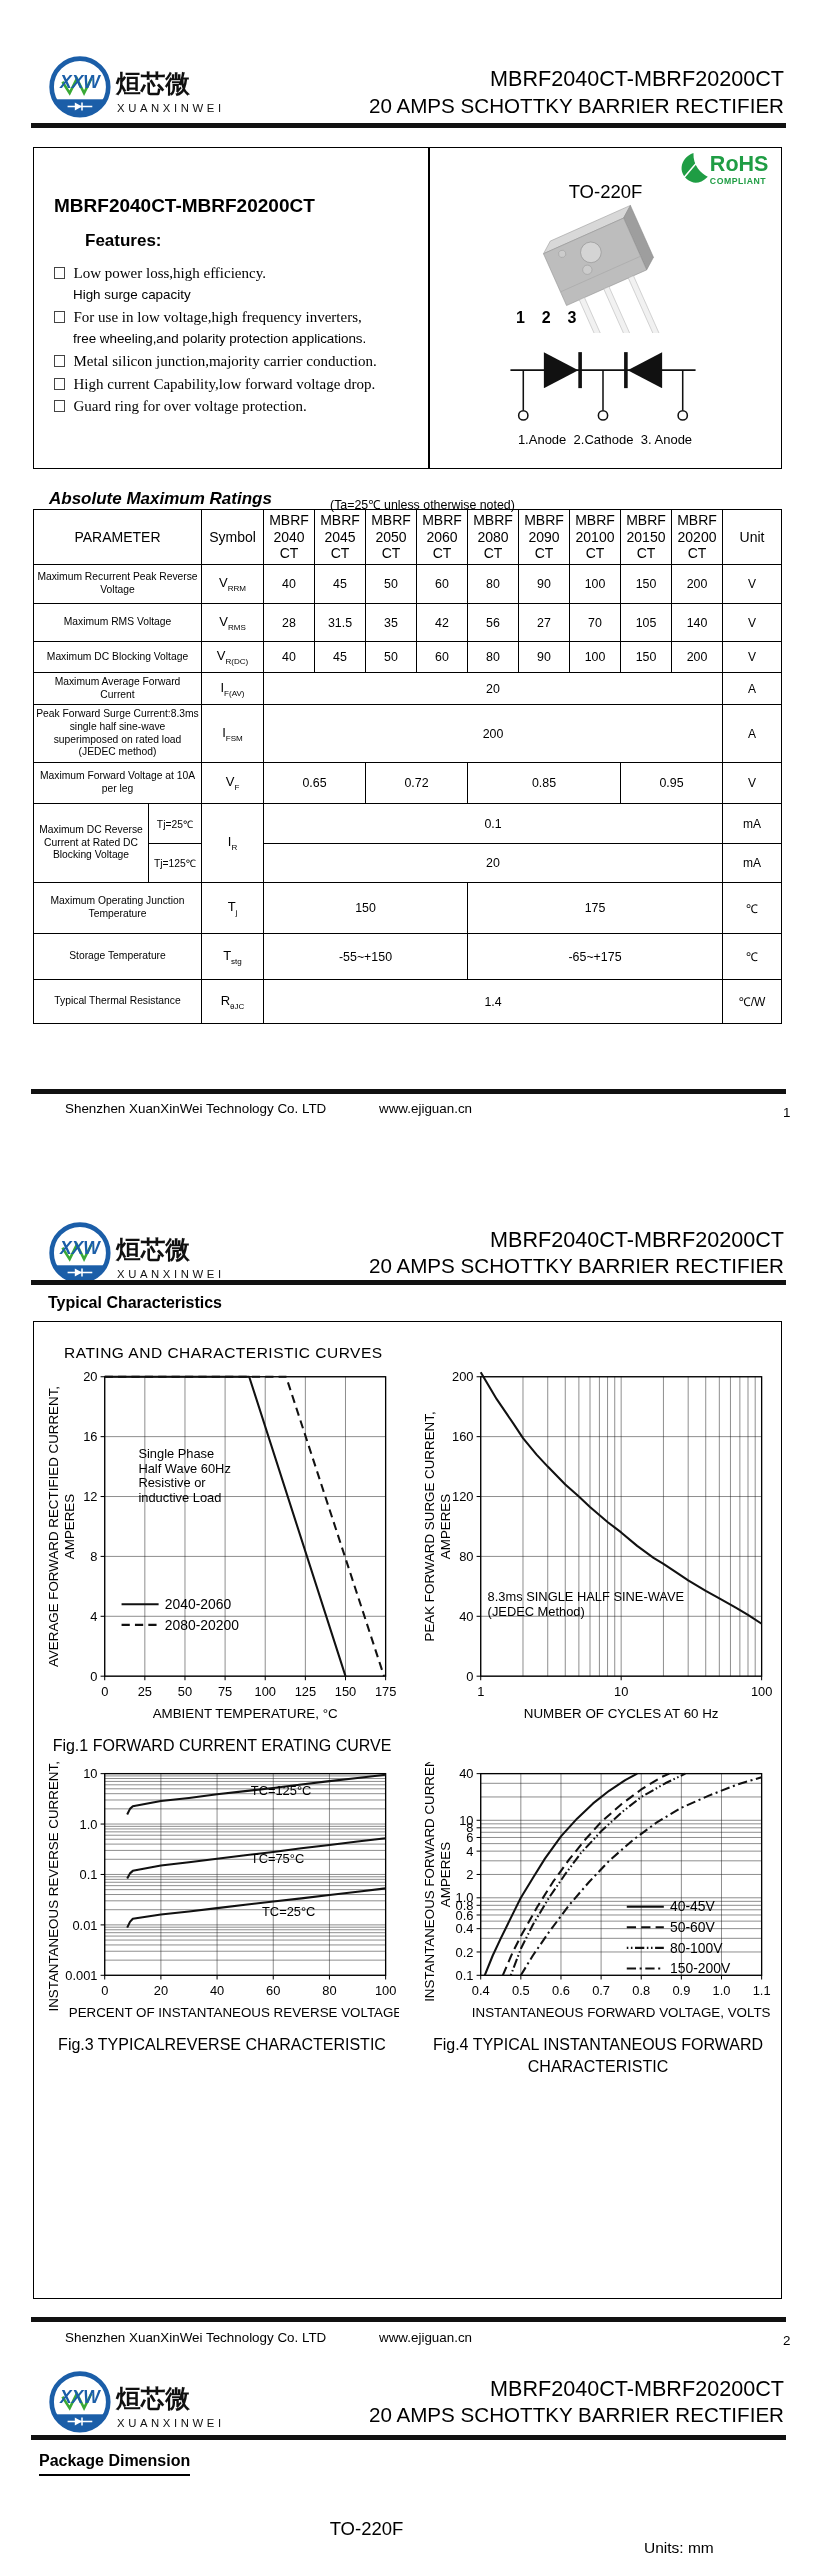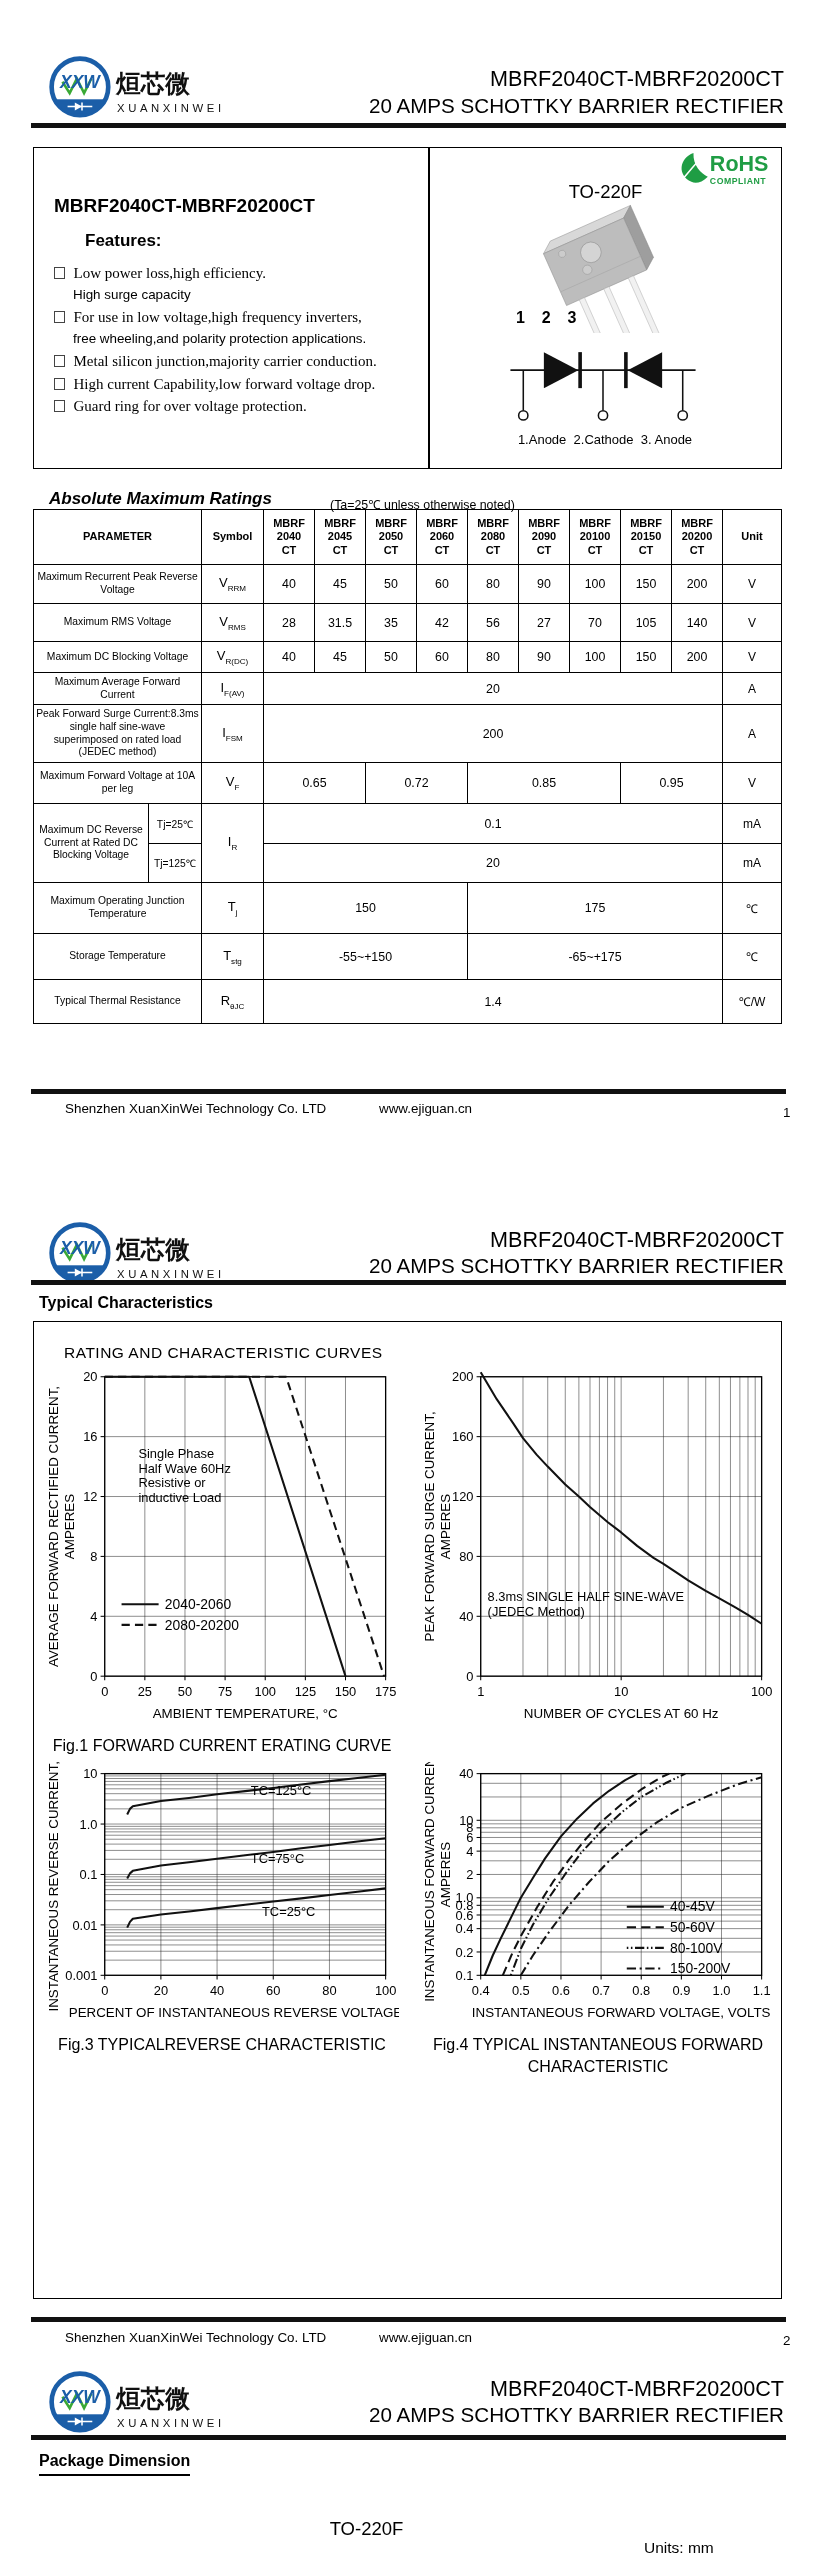--- a/index.html
+++ b/index.html
@@ -20,34 +20,34 @@
   .to220{position:absolute;left:428px;width:355px;top:181px;text-align:center;font-size:18.5px;}
   .pins{position:absolute;left:516px;top:309px;font-size:16px;font-weight:bold;word-spacing:12.4px;}
   .pincap{position:absolute;left:430px;width:350px;top:432px;text-align:center;font-size:13px;white-space:pre;}
   
   .amrtitle{position:absolute;left:49px;top:489px;font-size:17px;font-weight:bold;font-style:italic;}
   .amrnote{position:absolute;left:330px;top:496px;font-size:12.4px;}
   table{border-collapse:collapse;table-layout:fixed;}
   .amr{position:absolute;left:33px;top:509px;width:748px;border:1.5px solid #000;}
   .amr td,.amr th{border:0.5px solid #000;border-top-width:1.5px;border-bottom-width:1.5px;
     text-align:center;vertical-align:middle;padding:1px 2.1px;overflow:hidden;}
-  .amr th{font-size:11px;font-weight:bold;white-space:pre-line;line-height:1.2;}
+  .amr th{font-size:14px;font-weight:normal;white-space:pre-line;line-height:1.2;}
   .amr .param{font-size:10.3px;line-height:1.25;}
   .amr .cond{font-size:10.3px;}
   .amr .sym{font-size:13px;}
   .amr .val{font-size:12.4px;}
   .amr .unit{font-size:12px;}
   .amr sub{font-size:0.62em;}
   .rh0{height:55px}.rh1{height:39px}.rh2{height:38px}.rh3{height:31px}.rh4{height:32px}
   .rh5{height:58px}.rh6{height:41px}.rh7{height:40px}.rh8{height:39px}.rh9{height:51px}
   .rh10{height:46px}.rh11{height:44px}
   
   .ftxt{position:absolute;font-size:13.4px;white-space:nowrap;margin-left:16px;}
   
-  .sect{position:absolute;left:39px;font-size:16px;font-weight:bold;}
+  .sect{position:absolute;left:48px;font-size:16px;font-weight:bold;}
   .curvehead{position:absolute;left:64px;top:1344px;font-size:15.5px;letter-spacing:0.5px;}
   .cap{position:absolute;width:340px;text-align:center;font-size:16px;white-space:pre-line;line-height:1.35;}
   svg text{font-family:"Liberation Sans",sans-serif;}
   
   .pkghead{position:absolute;left:39px;top:2452px;font-size:16px;font-weight:bold;
            border-bottom:2.1px solid #000;padding-bottom:4px;}
   .to220b{position:absolute;left:289px;width:155px;top:2518px;text-align:center;font-size:18.5px;}
   .unitsmm{position:absolute;left:644px;top:2539px;font-size:15.5px;}
 </style>
 </head>

